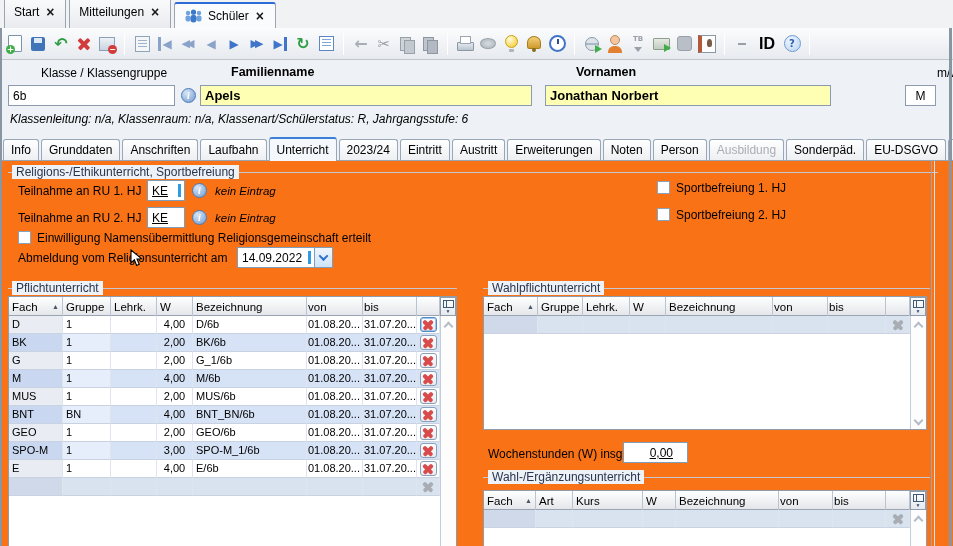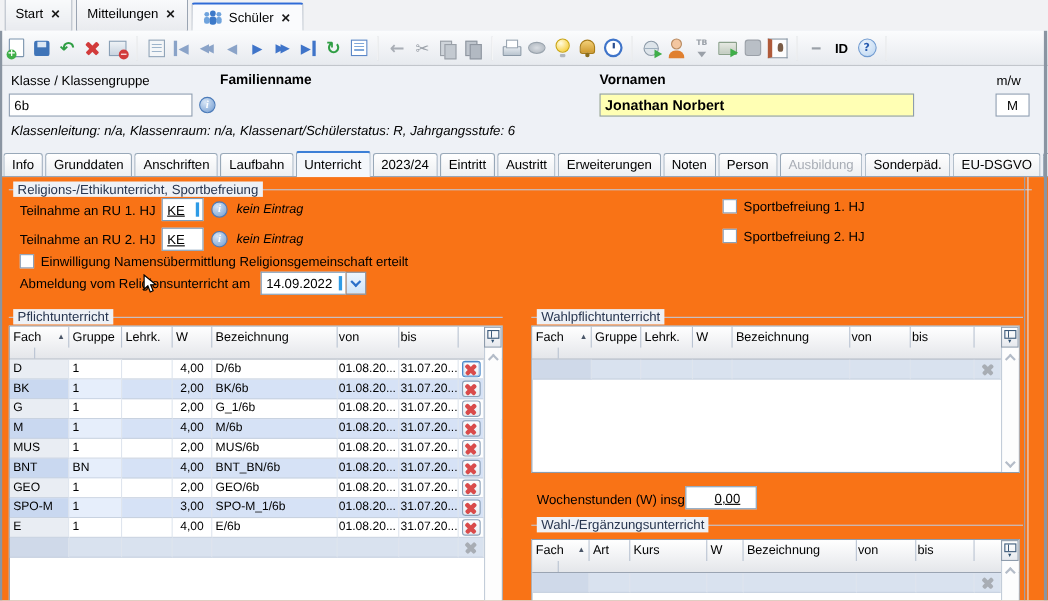--- a/index.html
+++ b/index.html
@@ -74,27 +74,27 @@
   .ti-student::before{content:"";position:absolute;top:2px;width:8px;height:8px;border-radius:50%;background:#f3c6a0;border:1px solid #b88a60;}
   .ti-student::after{content:"";position:absolute;bottom:2px;width:14px;height:7px;background:#e08030;border-radius:6px 6px 0 0;}
   .ti-tb::before{content:"TB";position:absolute;top:2px;font-size:7px;font-weight:bold;color:#9aa0a8;}
   .ti-tb::after{content:"";position:absolute;bottom:3px;border-top:5px solid #9aa0a8;border-left:4px solid transparent;border-right:4px solid transparent;}
   .ti-folder::before{content:"";width:15px;height:10px;background:linear-gradient(#e6e9e2,#c2ccc0);border:1px solid #8aa08a;border-radius:1px;}
   .ti-folder::after{content:"";position:absolute;right:0;bottom:3px;border-left:7px solid #3fae49;border-top:4px solid transparent;border-bottom:4px solid transparent;}
   .ti-square::before{content:"";width:13px;height:13px;background:#b9bfc6;border:1px solid #9aa0a8;border-radius:3px;}
   .ti-book::before{content:"";width:13px;height:16px;background:#fdfdfd;border:1px solid #8a98a6;border-left:4px solid #b05a3a;}
   .ti-book::after{content:"";position:absolute;right:5px;top:6px;width:5px;height:8px;background:#7a5c46;border-radius:50% 50% 30% 30%;}
   .ti-dash::before{content:"";width:8px;height:2px;background:#9aa0a8;}
-  .id-label{font-weight:bold;font-size:12px;margin:0 4px;}
+  .id-label{font-weight:bold;font-size:16px;margin:0 4px;}
   .ti-help::before{content:"";width:15px;height:15px;border-radius:50%;background:radial-gradient(circle at 35% 30%,#eef5fd,#b9d4f0);border:1px solid #6f9ad0;}
   .ti-help::after{content:"?";position:absolute;color:#2a5db0;font-weight:bold;font-size:10px;}
 
   
   .headerbar{position:absolute;left:0;top:60px;width:953px;height:77px;background:#eef1f6;}
-  .hlabel{position:absolute;white-space:nowrap;}
+  .hlabel{position:absolute;white-space:nowrap;margin-left:31px;}
   .hlabel.b{font-weight:bold;font-size:12.5px;}
   .field{position:absolute;height:21px;background:#fff;border:1px solid #8c9cb0;padding:2px 4px;line-height:16px;}
   .field.yellow{background:#ffffb4;font-weight:bold;font-size:13px;}
   .infoline{position:absolute;left:10px;top:52px;font-style:italic;font-size:12px;}
   .iicon{position:absolute;width:15px;height:15px;border-radius:50%;
          background:radial-gradient(circle at 35% 30%,#d8e6f6,#6f9ad0);border:1px solid #4a7ab8;
          color:#fff;font-weight:bold;font-style:italic;font-family:"Liberation Serif",serif;
          display:flex;align-items:center;justify-content:center;font-size:10px;}
   .iicon::before{content:"i";}
 
@@ -117,21 +117,21 @@
   .caret{position:absolute;right:3px;top:3px;width:3px;height:13px;background:#2e9be6;}
   .checkbox{position:absolute;width:13px;height:13px;background:#fff;border:1px solid #8ca0b8;}
   .combo{position:absolute;height:21px;display:flex;}
   .combo .cfield{position:relative;width:77px;background:#fff;border:1px solid #7f9db9;border-right:none;padding:2px 4px;line-height:16px;}
   .combo .cbtn{width:19px;background:linear-gradient(#eef6fe,#cfe3f7);border:1px solid #7f9db9;
                display:flex;align-items:center;justify-content:center;}
   .chevdn{width:7px;height:7px;border-left:2px solid #2a6fc9;border-top:2px solid #2a6fc9;transform:rotate(-135deg) translate(1px,1px);}
 
   
   .grid{position:absolute;background:#fff;border:1px solid #8e9cac;}
-  .ghead{display:flex;height:30px;background:linear-gradient(#ffffff,#e4e6ea);border-bottom:1px solid #9aa4b2;flex-direction:column;}
+  .ghead{display:flex;height:19px;background:linear-gradient(#ffffff,#e4e6ea);border-bottom:1px solid #9aa4b2;}
   .hcells{display:flex;}
   .hcell{display:flex;align-items:center;height:19px;padding:0 3px;border-right:1px solid #b9c3d2;
          font-size:11.5px;overflow:hidden;white-space:nowrap;}
   .hcell.sorted::after{content:"▲";font-size:7px;color:#4a5668;margin-left:auto;padding-left:4px;}
   .gbody{display:block;}
   .grow{display:flex;background:#fff;}
   .cell{height:18px;line-height:17px;padding:0 3px;border-right:1px solid #dfe5ee;border-bottom:1px solid #c8d2e0;
         overflow:hidden;white-space:nowrap;font-size:11px;}
   .c3{text-align:center;}
   .c5,.c6{padding:0 1px;}
@@ -243,20 +243,21 @@
     <span class="id-label">ID</span>
     <span class="ticon ti-help"></span>
     <span class="tsep"></span>
   </div>
 
   <div class="headerbar">
     <span class="hlabel" style="left:10px;top:6px">Klasse / Klassengruppe</span>
     <div class="field" style="left:8px;top:25px;width:167px">6b</div>
     <span class="iicon" style="left:181px;top:28px"></span>
     <span class="hlabel b" style="left:200px;top:5px">Familienname</span>
+    <div class="field yellow" style="left:200px;top:25px;width:332px">Apels</div>
     <span class="hlabel b" style="left:545px;top:5px">Vornamen</span>
     <div class="field yellow" style="left:545px;top:25px;width:286px">Jonathan Norbert</div>
     <span class="hlabel" style="left:906px;top:6px">m/w</span>
     <div class="field" style="left:905px;top:25px;width:31px;text-align:center">M</div>
     <div class="infoline">Klassenleitung: n/a, Klassenraum: n/a, Klassenart/Schülerstatus: R, Jahrgangsstufe: 6</div>
   </div>
 
   <div class="tabs2">
 
       <div class="mtab">

